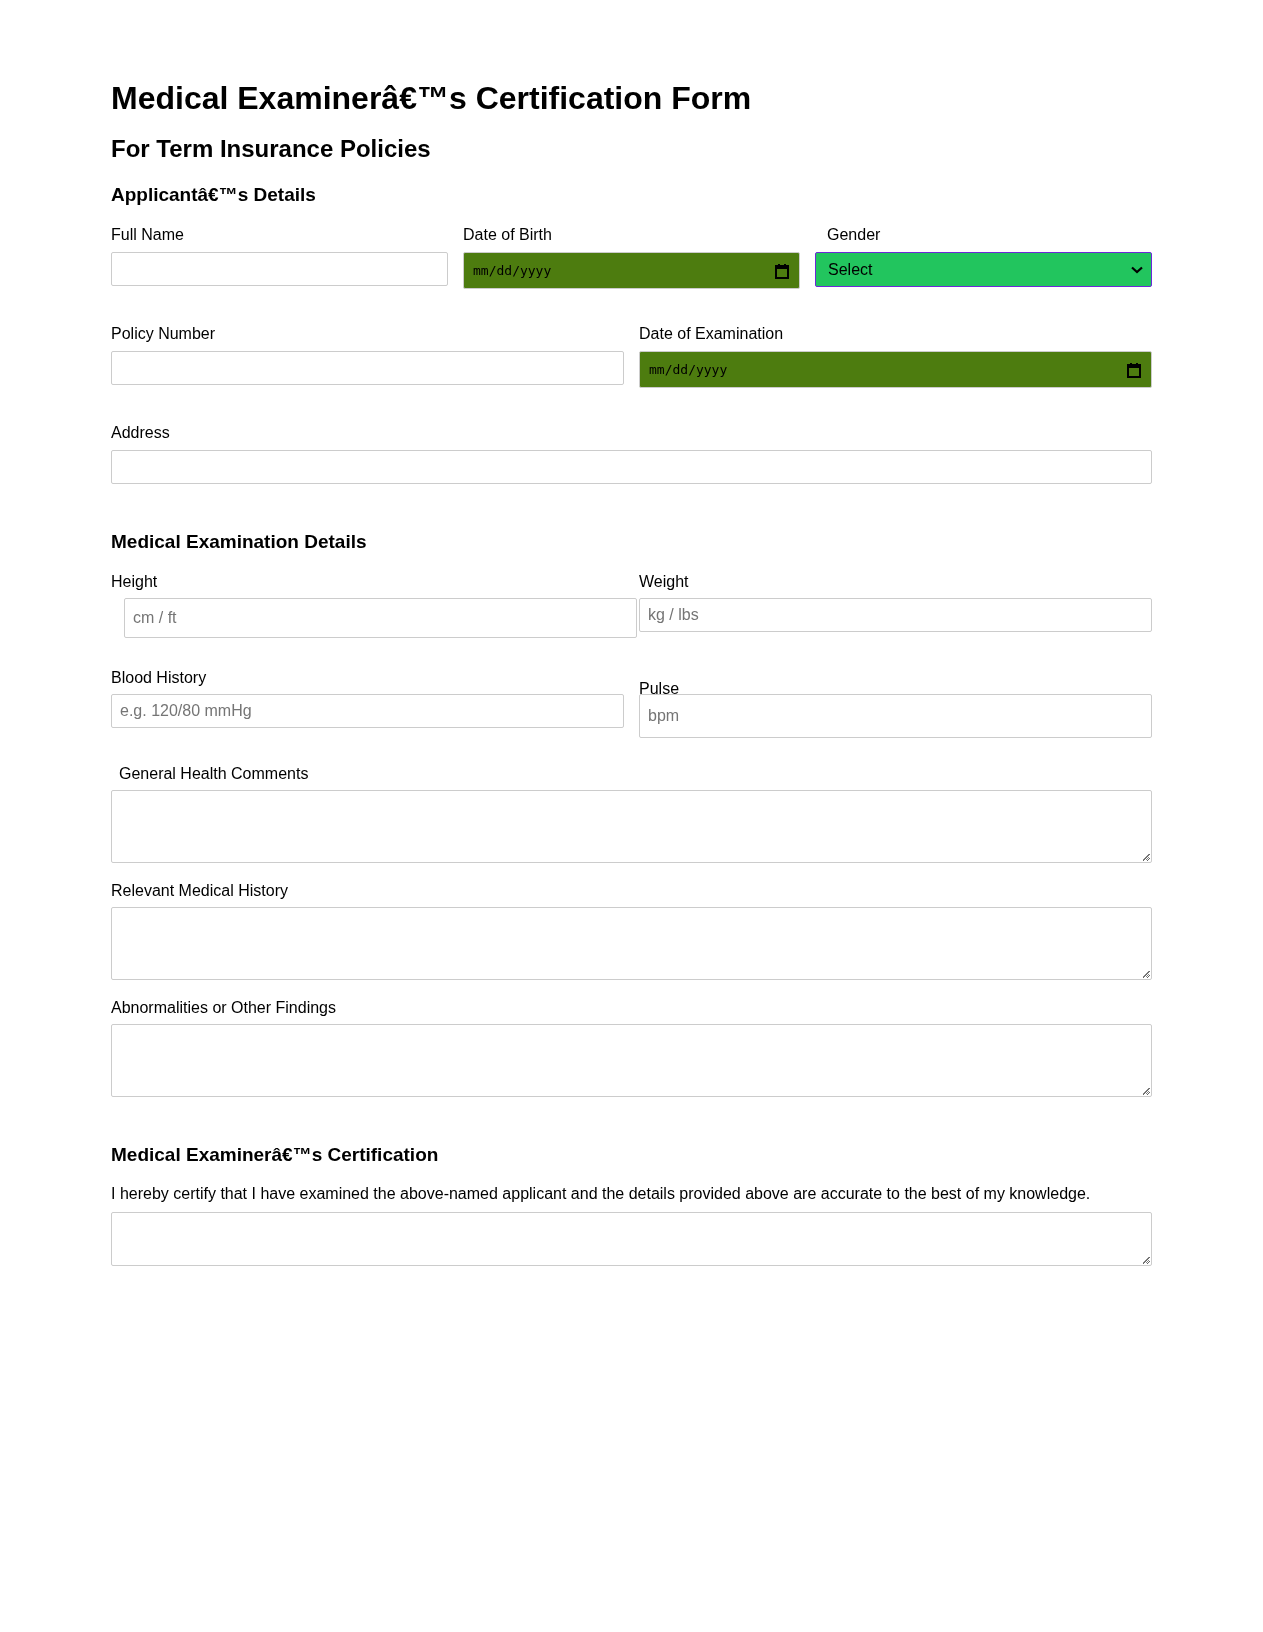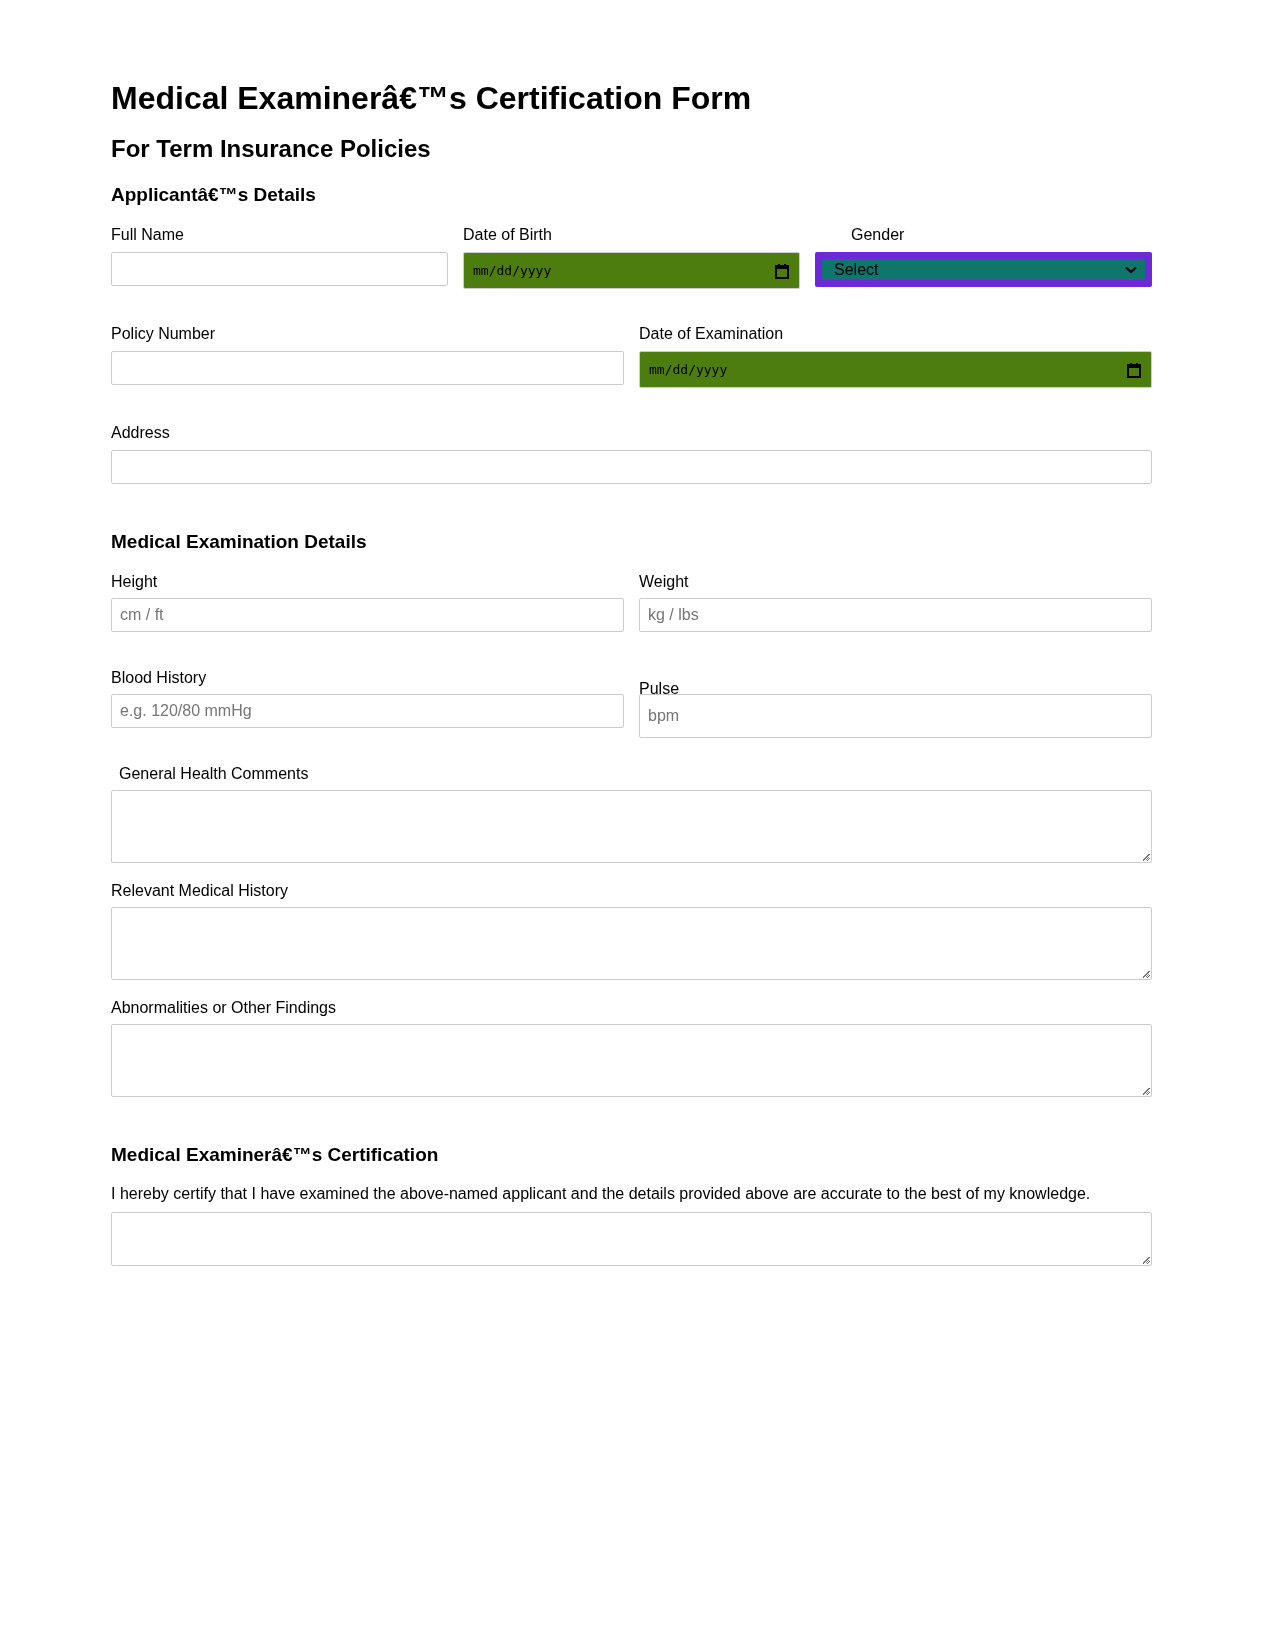--- a/index.html
+++ b/index.html
@@ -84,23 +84,23 @@
       color: #000;
     }
     .cal-icon {
       width: 14px;
       height: 16px;
       display: inline-block;
     }
     .select-field {
       position: absolute;
       box-sizing: border-box;
-      border: 7px solid #6d28d9;
+      border: 1px solid #6d28d9;
       border-radius: 2px;
-      background: #0f766e;
+      background: #22c55e;
       display: flex;
       align-items: center;
       justify-content: space-between;
       padding: 0 8px 0 12px;
       font-size: 16px;
       cursor: pointer;
     }
     .chev-icon { width: 12px; height: 8px; display: inline-block; }
     textarea.field {
       resize: vertical;
@@ -141,21 +141,21 @@
   <div class="date-field" style="left:352px; top:252px; width:337px; height:37px;">
     <span class="date-text">mm/dd/yyyy</span>
     <svg class="cal-icon" viewBox="0 0 14 16">
       <rect x="1" y="3" width="12" height="12" fill="none" stroke="#000" stroke-width="2"></rect>
       <rect x="1" y="3" width="12" height="3" fill="#000"></rect>
       <rect x="3" y="1" width="2" height="3" fill="#000"></rect>
       <rect x="9" y="1" width="2" height="3" fill="#000"></rect>
     </svg>
   </div>
 
-  <label class="lbl" style="left:740px; top:225px;">Gender</label>
+  <label class="lbl" style="left:716px; top:225px;">Gender</label>
   <div class="select-field" style="left:704px; top:252px; width:337px; height:35px;">
     <span>Select</span>
     <svg class="chev-icon" viewBox="0 0 12 8">
       <path d="M1 1.5 L6 6 L11 1.5" fill="none" stroke="#000" stroke-width="2.2"></path>
     </svg>
   </div>
 
   <label class="lbl" style="left:0; top:324px;">Policy Number</label>
   <input class="field" type="text" style="left: 0px; top: 351px; width: 513px; height: 34px;" placeholder="">
 
@@ -169,21 +169,21 @@
       <rect x="9" y="1" width="2" height="3" fill="#000"></rect>
     </svg>
   </div>
 
   <label class="lbl" style="left:0; top:423px;">Address</label>
   <input class="field" type="text" style="left: 0px; top: 450px; width: 1041px; height: 34px;" placeholder="">
 
   <h3 style="top:531px;">Medical Examination Details</h3>
 
   <label class="lbl" style="left:0; top:572px;">Height</label>
-  <input class="field" type="text" style="left: 0px; top: 598px; width: 513px; height: 34px;" placeholder="cm / ft">
+  <input class="field" type="text" style="left: 13px; top: 598px; width: 513px; height: 40px;" placeholder="cm / ft">
 
   <label class="lbl" style="left:528px; top:572px;">Weight</label>
   <input class="field" type="text" style="left: 528px; top: 598px; width: 513px; height: 34px;" placeholder="kg / lbs">
 
   <label class="lbl" style="left:0; top:668px;">Blood History</label>
   <input class="field" type="text" style="left: 0px; top: 694px; width: 513px; height: 34px;" placeholder="e.g. 120/80 mmHg">
 
   <label class="lbl" style="left:528px; top:668px;margin-top:11px;">Pulse</label>
   <input class="field" type="text" style="left: 528px; top: 694px; width: 513px; height: 44px;" placeholder="bpm">
 

